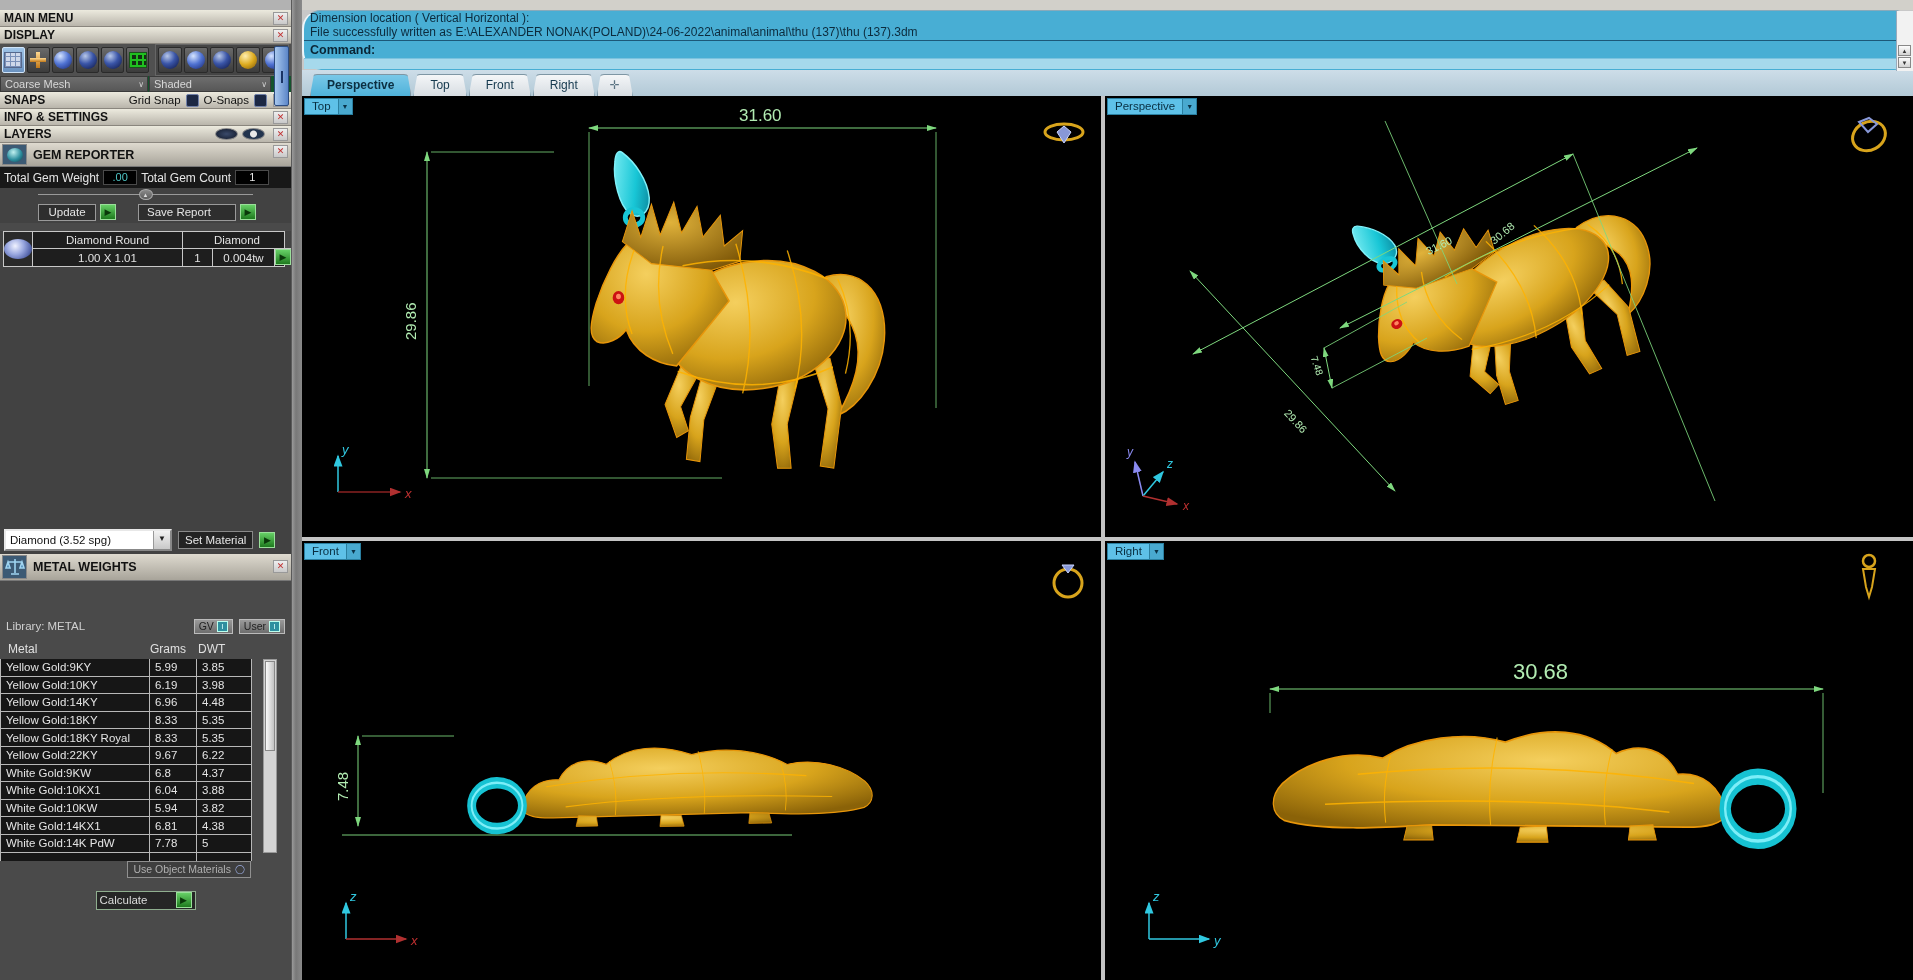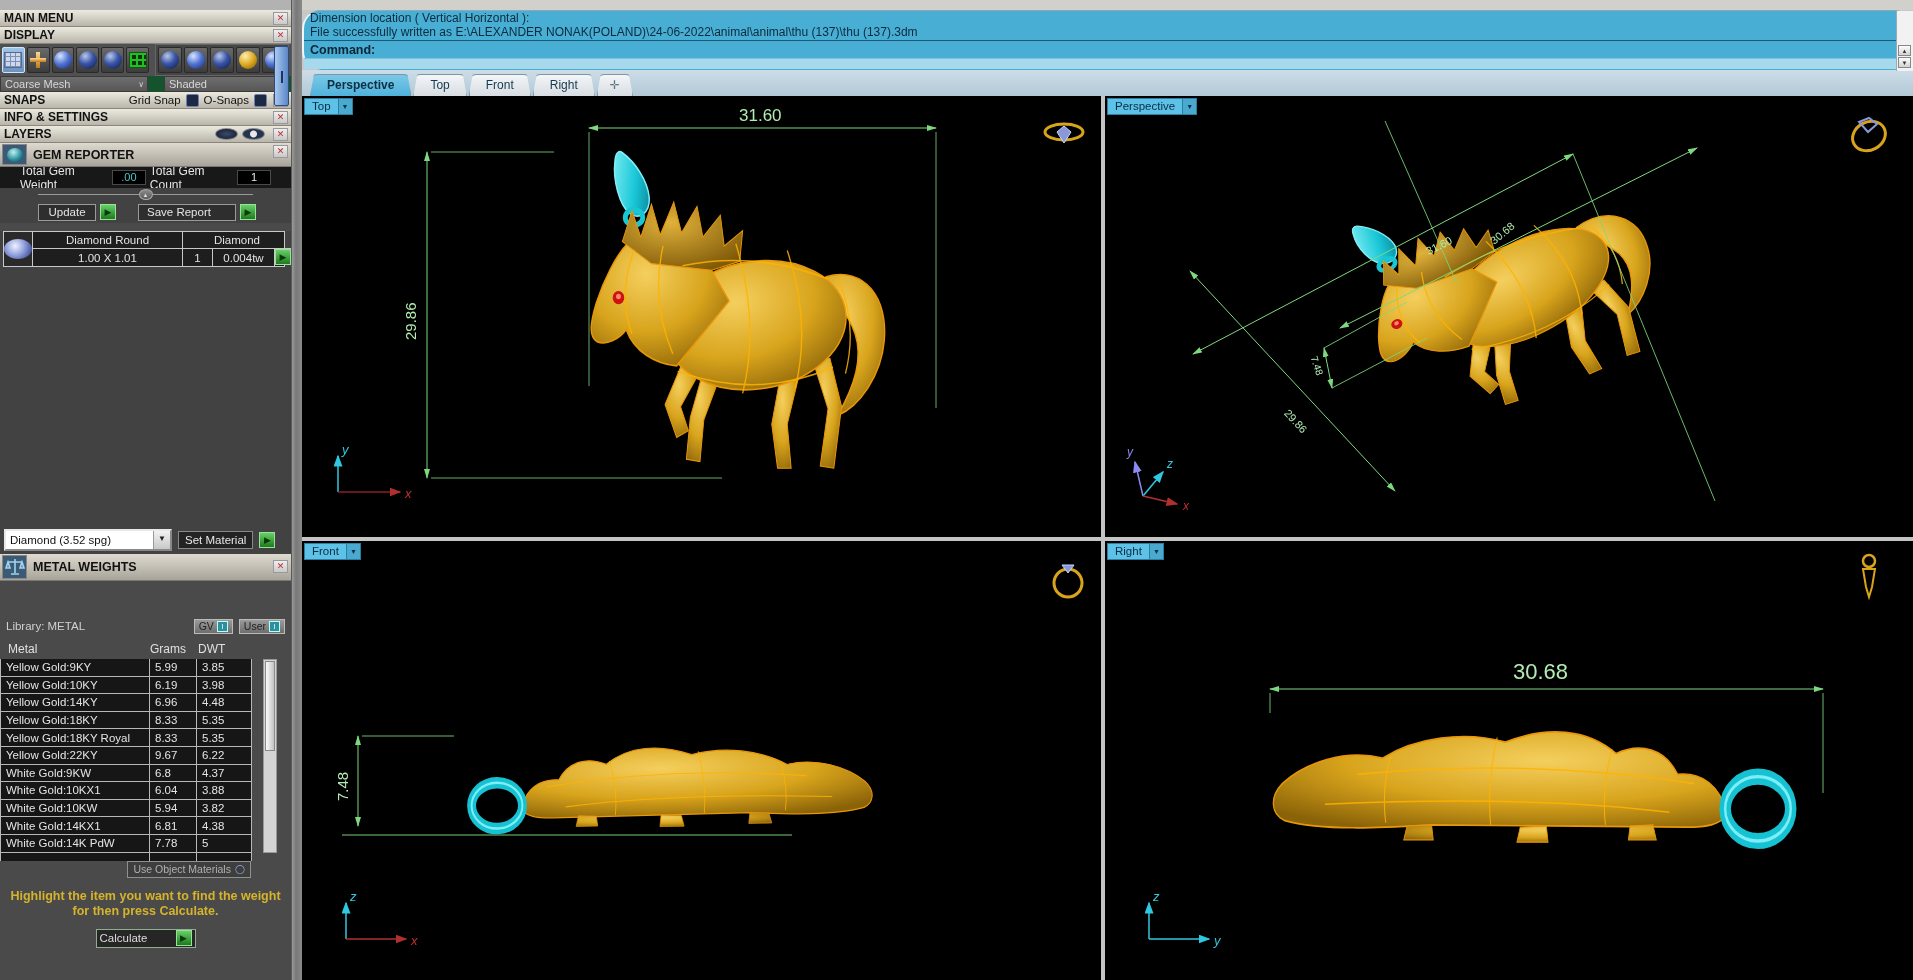--- a/index.html
+++ b/index.html
@@ -28,37 +28,37 @@
      repeating-linear-gradient(0deg,#7a90b8 0 1px,transparent 1px 5px),
      repeating-linear-gradient(90deg,#7a90b8 0 1px,transparent 1px 5px), #cfd8ea; border:1px solid #56688c; }
   .cross { width:16px; height:16px; position:relative; }
   .cross:before, .cross:after { content:""; position:absolute; background:linear-gradient(#ffd890,#c07818); }
   .cross:before { left:6px; top:0; width:4px; height:16px; }
   .cross:after { left:0; top:6px; width:16px; height:4px; }
   .tool-group { display:flex; gap:2px; margin-left:4px; padding:2px; background:#454545; border:1px solid #666; }
   .side-blue { position:absolute; right:2px; top:2px; width:15px; height:60px; background:linear-gradient(90deg,#a8c8ee,#5c86c8);
                border:1px solid #2c4c80; border-radius:2px; z-index:5; }
   .side-blue:after { content:""; position:absolute; left:6px; top:24px; width:2px; height:12px; background:#1a3464; }
-  .dd-row { height:16px; display:flex; background:#14532d;gap:15px; }
+  .dd-row { height:16px; display:flex; background:#14532d; }
   .dd { position:relative; flex:1; background:linear-gradient(#6e6e6e,#575757); border:1px solid #3a3a3a;
         color:#d8d8d8; font-size:11px; line-height:14px; padding:0 4px; margin-right:1px; }
   .dd .arr { position:absolute; right:3px; top:1px; font-size:8px; color:#cfcfcf; }
   .snaps-extra { display:flex; align-items:center; gap:5px; margin-left:auto; margin-right:20px; }
   .snaps-extra .lbl { font-size:11.5px; color:#111; }
   .chk { width:13px; height:13px; background:#1c2844; border:1px solid #7080a8; border-radius:2px; }
   .eyes { display:flex; gap:4px; margin-left:auto; margin-right:22px; }
   .eye { width:23px; height:12px; border-radius:50%; background:radial-gradient(#3a4a6a,#101828); border:1px solid #888; }
   .eye.open { background:radial-gradient(circle at 50% 50%, #e8e8e8 0 3px, #22344e 4px); }
 
   .panel-hdr { position:relative; height:24px; background:linear-gradient(#dedacf,#a8a49a); border-bottom:1px solid #777;
                display:flex; align-items:center; gap:6px; padding-left:2px; }
   .panel-hdr .ttl { font-weight:bold; font-size:12.5px; color:#111; }
   .picon { width:25px; height:21px; border:1px solid #888; background:#3c5a74; display:flex; align-items:center; justify-content:center; }
 
-  .totals { height:21px; background:#181818; display:flex; align-items:center; gap:4px; padding:0 20px; }
+  .totals { height:21px; background:#181818; display:flex; align-items:center; gap:4px; padding:0 4px; }
   .totals .tl { color:#e6e6e6; font-size:12px; }
   .valbox { min-width:34px; height:15px; background:#000; border:1px solid #4a4a4a; color:#4fc6c6;
             font-size:11px; text-align:center; line-height:13px; padding:0 2px; }
   .valbox.white { color:#e8e8e8; }
   .sep-row { position:relative; height:13px; background:#424242; }
   .sep-row .line { position:absolute; left:38px; right:38px; top:6px; border-top:1px solid #9a9a9a; }
   .sep-knob { position:absolute; left:50%; top:1px; transform:translateX(-50%); width:14px; height:11px; border-radius:50%;
               background:linear-gradient(#8a8a8a,#5c5c5c); border:1px solid #aaa; color:#ddd; font-size:6px;
               text-align:center; line-height:10px; }
   .btn-row { height:22px; background:#424242; display:flex; align-items:center; gap:4px; padding:0 0 0 38px; }
@@ -476,24 +476,20 @@
         </div>
     </div>
 
     <div class="uom-row">
       <span class="uom">
         <span>Use Object Materials</span>
         <span class="rad">◯</span>
       </span>
     </div>
 
-    <div class="instruction">
-      <div>Highlight the item you want to find the weight</div>
-      <div>for then press Calculate.</div>
-    </div>
 
     <div class="calc-row">
       <button class="calcbtn">
         <span>Calculate</span>
         <span class="goarr">▶</span>
       </button>
     </div>
   </div>
 
   <div id="gutter"></div>

